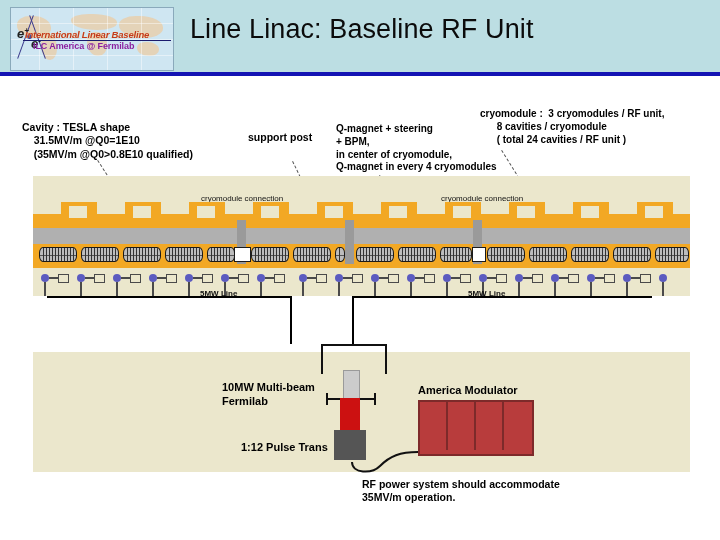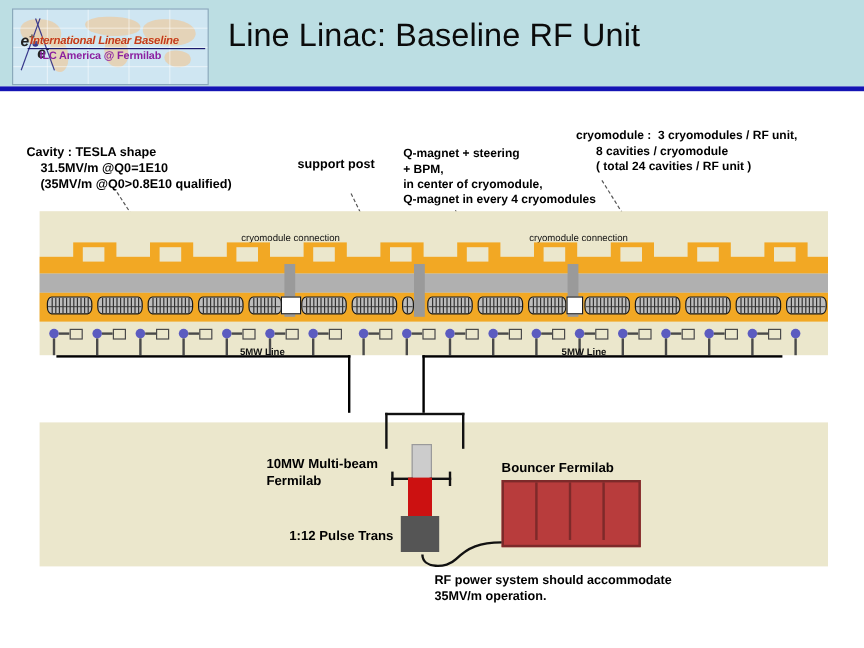--- a/index.html
+++ b/index.html
@@ -515,17 +515,17 @@
     <div class="bouncer-div" style="left:82px;top:0;height:48px;"></div>
   </div>
 
   <svg class="cablesvg" style="left:0;top:0;width:720px;height:540px;">
     <path d="M352 462 C 352 474, 372 474, 380 466 C 390 456, 400 452, 418 452" fill="none" stroke="#111" stroke-width="2"></path>
   </svg>
 
   <div class="ann" id="ann-klystron">10MW Multi-beam
 Fermilab</div>
   <div class="ann" id="ann-pulse">1:12 Pulse Trans</div>
-  <div class="ann" id="ann-bouncer">Bouncer Fermilab</div>
+  <div class="ann" id="ann-bouncer">America Modulator</div>
   <div class="ann" id="ann-rfpower">RF power system should accommodate
 35MV/m operation.</div>
 
 </div>
 
 </body></html>

